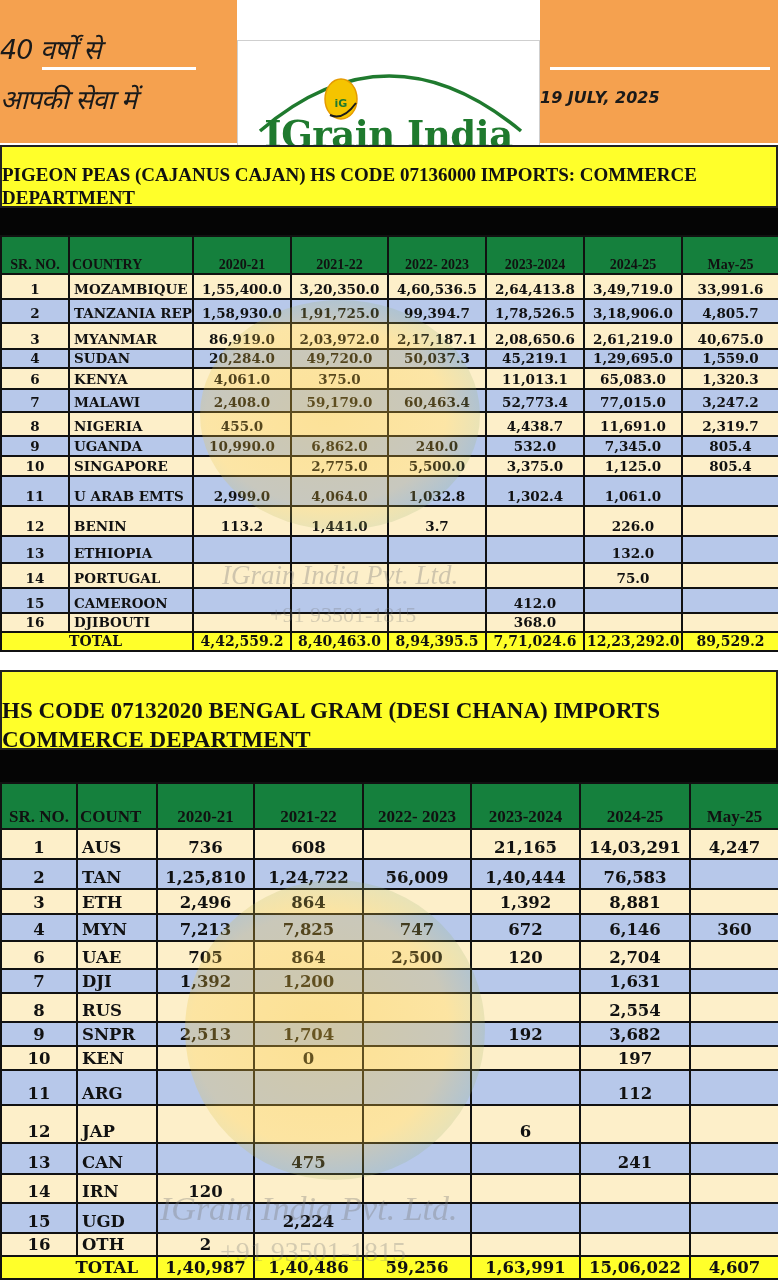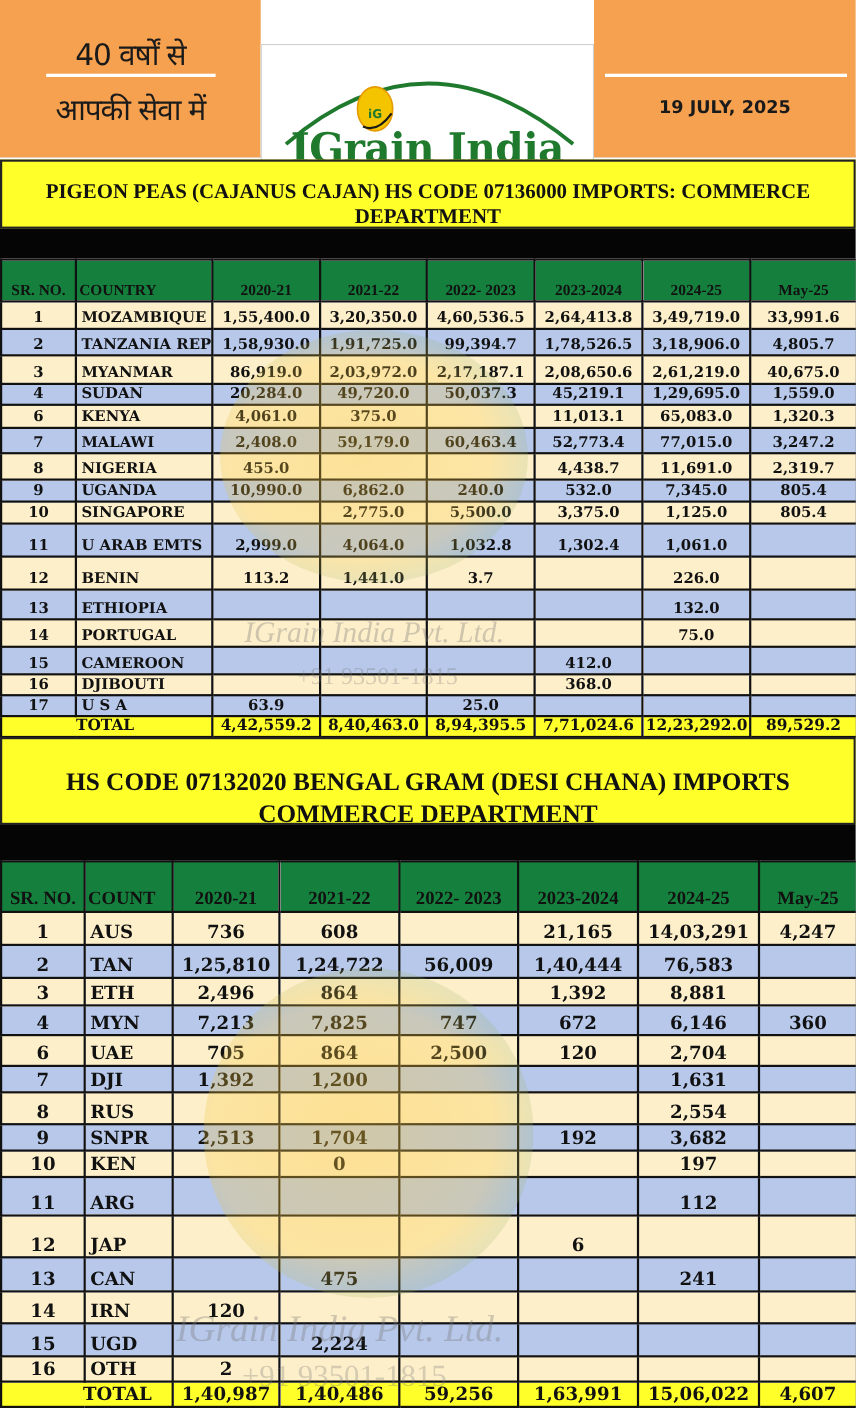--- a/index.html
+++ b/index.html
@@ -5,37 +5,38 @@
   * { box-sizing: border-box; margin: 0; padding: 0; }
   html, body { width: 778px; height: 1280px; overflow: hidden; background: #ffffff; }
   body { font-family: "DejaVu Serif", "Liberation Serif", serif; position: relative; }
 
   
   .banner { position: absolute; left: 0; top: 0; width: 778px; height: 143px; display: flex; border-bottom: 2px solid #9a9a9a; }
   .banner-side { background: #f5a14f; width: 237px; height: 143px; position: relative; }
   .banner-right { width: 238px; }
   .banner-center { background: #ffffff; width: 303px; height: 143px; position: relative; border: 1px solid #cfcfcf; margin-top: 40px; }
   .hindi-line1, .hindi-line2, .hindi-right, .date-text {
-    position: absolute; left: 0; width: 100%; text-align: center; color: #1a1a1a;
+    position: absolute; left: 0; width: 100%; color: #1a1a1a;
     font-family: "DejaVu Sans", "Liberation Sans", sans-serif;
+    font-style: italic;
   }
   .hindi-line1 { top: 30px; font-size: 27px; letter-spacing: -1px; }
   .hindi-line2 { top: 80px; font-size: 27px; letter-spacing: -1px; }
   .hindi-right { top: 30px; font-size: 27px; letter-spacing: -1px; }
   .date-text { top: 88px; font-size: 16px; font-weight: bold; }
   .white-rule { position: absolute; left: 42px; width: 154px; height: 3px; background: #fff; top: 67px; }
   .banner-right .white-rule { left: 10px; width: 220px; }
 
   .logo-arch { position: absolute; left: 0; top: 0; width: 303px; height: 143px; }
   .logo-title { position: absolute; left: 0; width: 100%; top: 71px; text-align: center; font-family: "DejaVu Serif", serif; font-weight: bold; font-size: 37px; color: #1f7a2e; letter-spacing: -0.5px; }
   .logo-rule { position: absolute; left: 18px; width: 267px; top: 115px; height: 2px; background: #4b2a7a; }
   .logo-sub { position: absolute; left: 0; width: 100%; top: 120px; text-align: center; font-family: "Liberation Sans", sans-serif; font-size: 11px; color: #333; }
 
   
-  .section-title { position: absolute; left: 0; width: 778px; background: #ffff2a; border: 2px solid #222; text-align: center; font-family: "Liberation Serif", "DejaVu Serif", serif; font-weight: bold; color: #111; }
+  .section-title { position: absolute; left: 0; width: 778px; background: #ffff2a; border: 2px solid #222; font-family: "Liberation Serif", "DejaVu Serif", serif; font-weight: bold; color: #111; }
   .t1-title { top: 145px; height: 63px; font-size: 19px; line-height: 23px; padding-top: 16px; }
   .t2-title { top: 670px; height: 80px; font-size: 23px; line-height: 29px; padding-top: 24px; }
   .black-band { position: absolute; left: 0; width: 778px; background: #050505; }
   .t1-black { top: 208px; height: 27px; }
   .t2-black { top: 750px; height: 32px; }
 
   
   table { position: absolute; left: 0; width: 778px; border-collapse: collapse; table-layout: fixed; font-family: "DejaVu Serif", "Liberation Serif", serif; font-weight: bold; color: #111; }
   td, th { border: 2px solid #111; text-align: center; vertical-align: bottom; padding: 0 2px 1px 2px; white-space: nowrap; overflow: hidden; }
   th { background: #15803d; font-family: Liberation Serif, serif; }
@@ -250,30 +251,20 @@
       <tr class="odd" style="height: 18px;">
         <td>16</td>
         <td class="country">DJIBOUTI</td>
         <td></td>
         <td></td>
         <td></td>
         <td>368.0</td>
         <td></td>
         <td></td>
       </tr>
-      <tr class="even" style="height: 19px;">
-        <td>17</td>
-        <td class="country">U S A</td>
-        <td>63.9</td>
-        <td></td>
-        <td>25.0</td>
-        <td></td>
-        <td></td>
-        <td></td>
-      </tr>
       <tr class="total" style="height: 19px;">
         <td colspan="2" style="text-align: right; padding-right: 70px;">TOTAL</td>
         <td>4,42,559.2</td>
         <td>8,40,463.0</td>
         <td>8,94,395.5</td>
         <td>7,71,024.6</td>
         <td>12,23,292.0</td>
         <td>89,529.2</td>
       </tr>
     </tbody>

